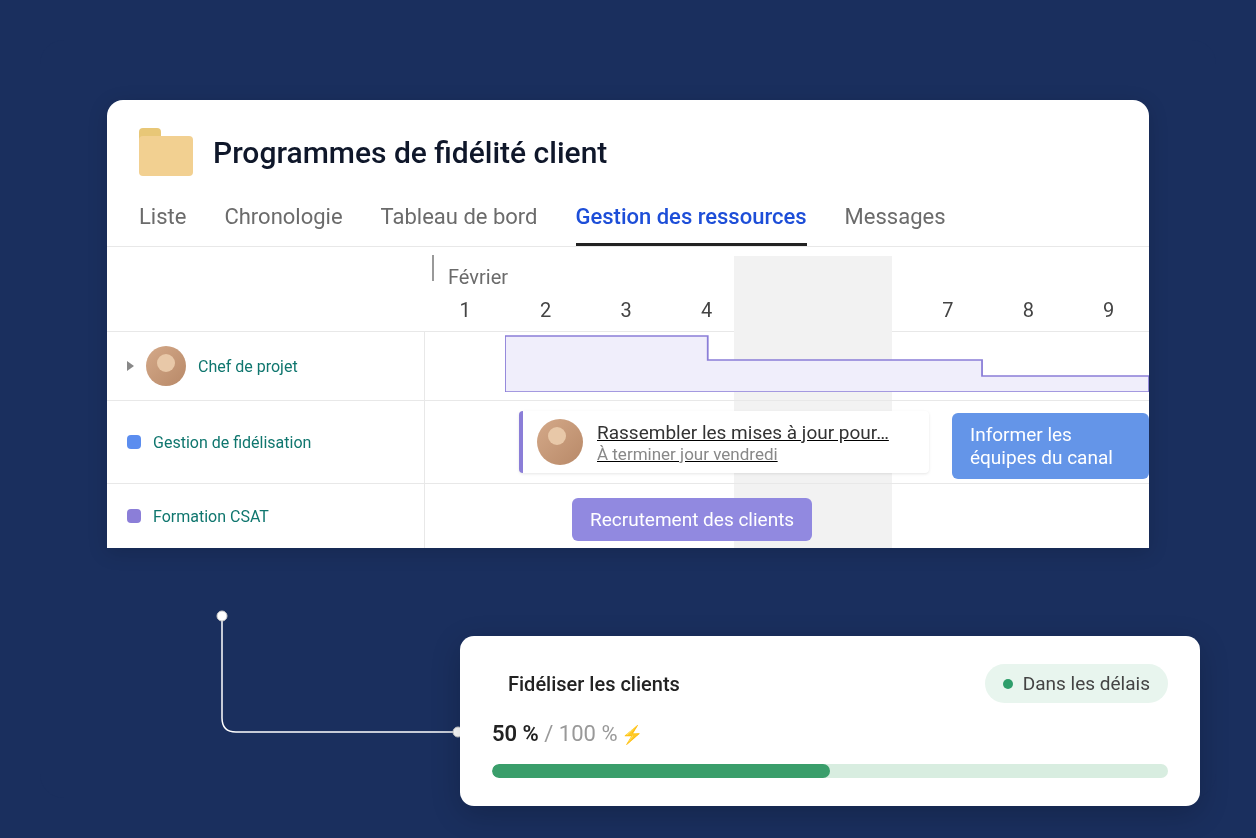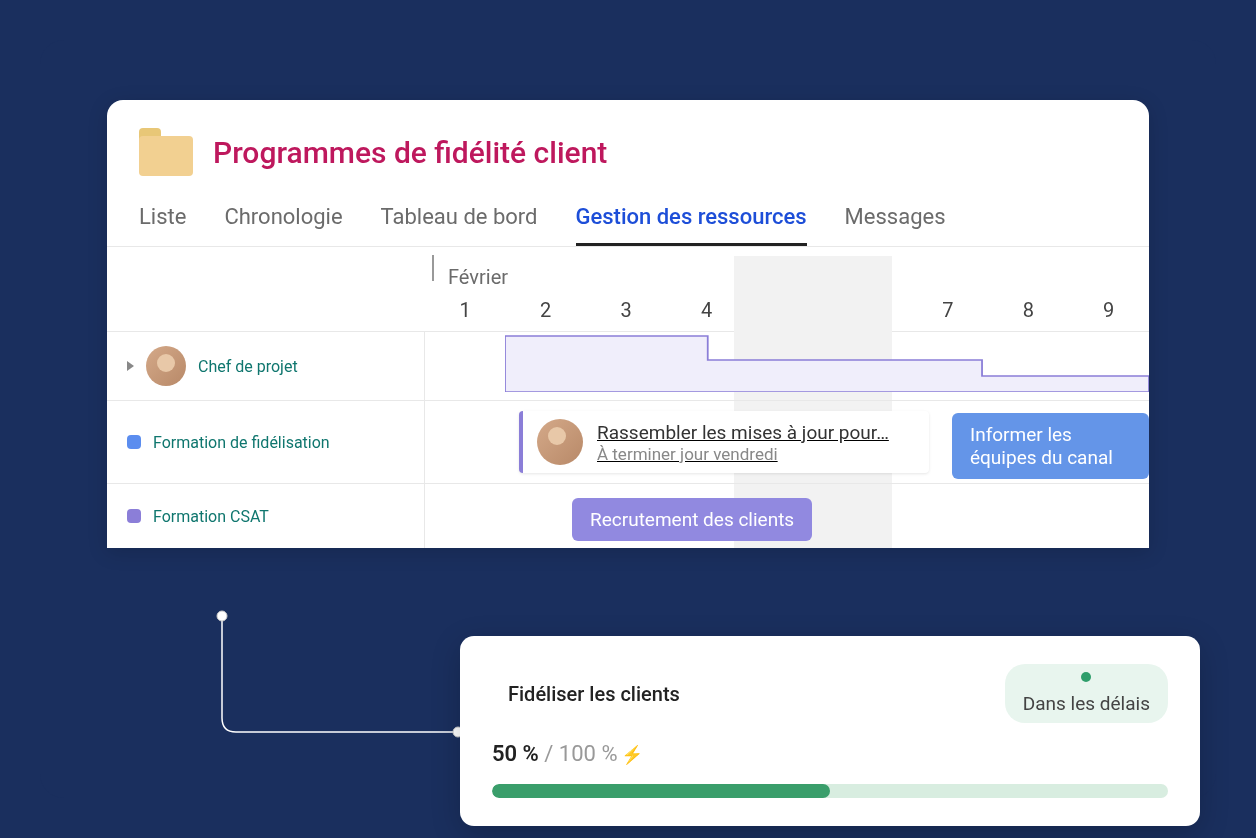--- a/index.html
+++ b/index.html
@@ -55,21 +55,21 @@
       top: 8px;
       left: 0;
       width: 54px;
       height: 40px;
       background: #f2d091;
       border-radius: 4px;
     }
     .title {
       font-size: 30px;
       font-weight: 500;
-      color: #be185d;
+      color: #0f172a;
     }
     .tabs {
       display: flex;
       gap: 38px;
       padding: 0 32px;
       border-bottom: 1px solid #e8e8e8;
     }
     .tab {
       font-size: 22px;
       color: #6b6b6b;
@@ -276,21 +276,20 @@
       color: #222;
       margin-left: 16px;
     }
     .status-badge {
       display: flex;
       align-items: center;
       gap: 10px;
       background: #e8f5ee;
       padding: 8px 18px;
       border-radius: 20px;
-      flex-direction: column;
     }
     .status-dot {
       width: 10px;
       height: 10px;
       border-radius: 50%;
       background: #2e9e6b;
     }
     .status-text {
       font-size: 19px;
       color: #444;
@@ -390,21 +389,21 @@
             <svg viewBox="0 0 540 60" preserveAspectRatio="none">
               <path d="M 0 4 L 170 4 L 170 28 L 400 28 L 400 44 L 540 44 L 540 60 L 0 60 Z" fill="#f0eefb" stroke="#8b7ed8" stroke-width="1.5"></path>
             </svg>
           </div>
         </div>
       </div>
 
       <div class="row">
         <div class="row-label">
           <div class="color-dot blue"></div>
-          <div class="row-text">Formation de fidélisation</div>
+          <div class="row-text">Gestion de fidélisation</div>
         </div>
         <div class="row-content">
           <div class="task-card">
             <div class="avatar small"></div>
             <div class="task-info">
               <div class="task-title">Rassembler les mises à jour pour…</div>
               <div class="task-sub">À terminer jour vendredi</div>
             </div>
           </div>
           <div class="task-pill blue">Informer les équipes du canal</div>

